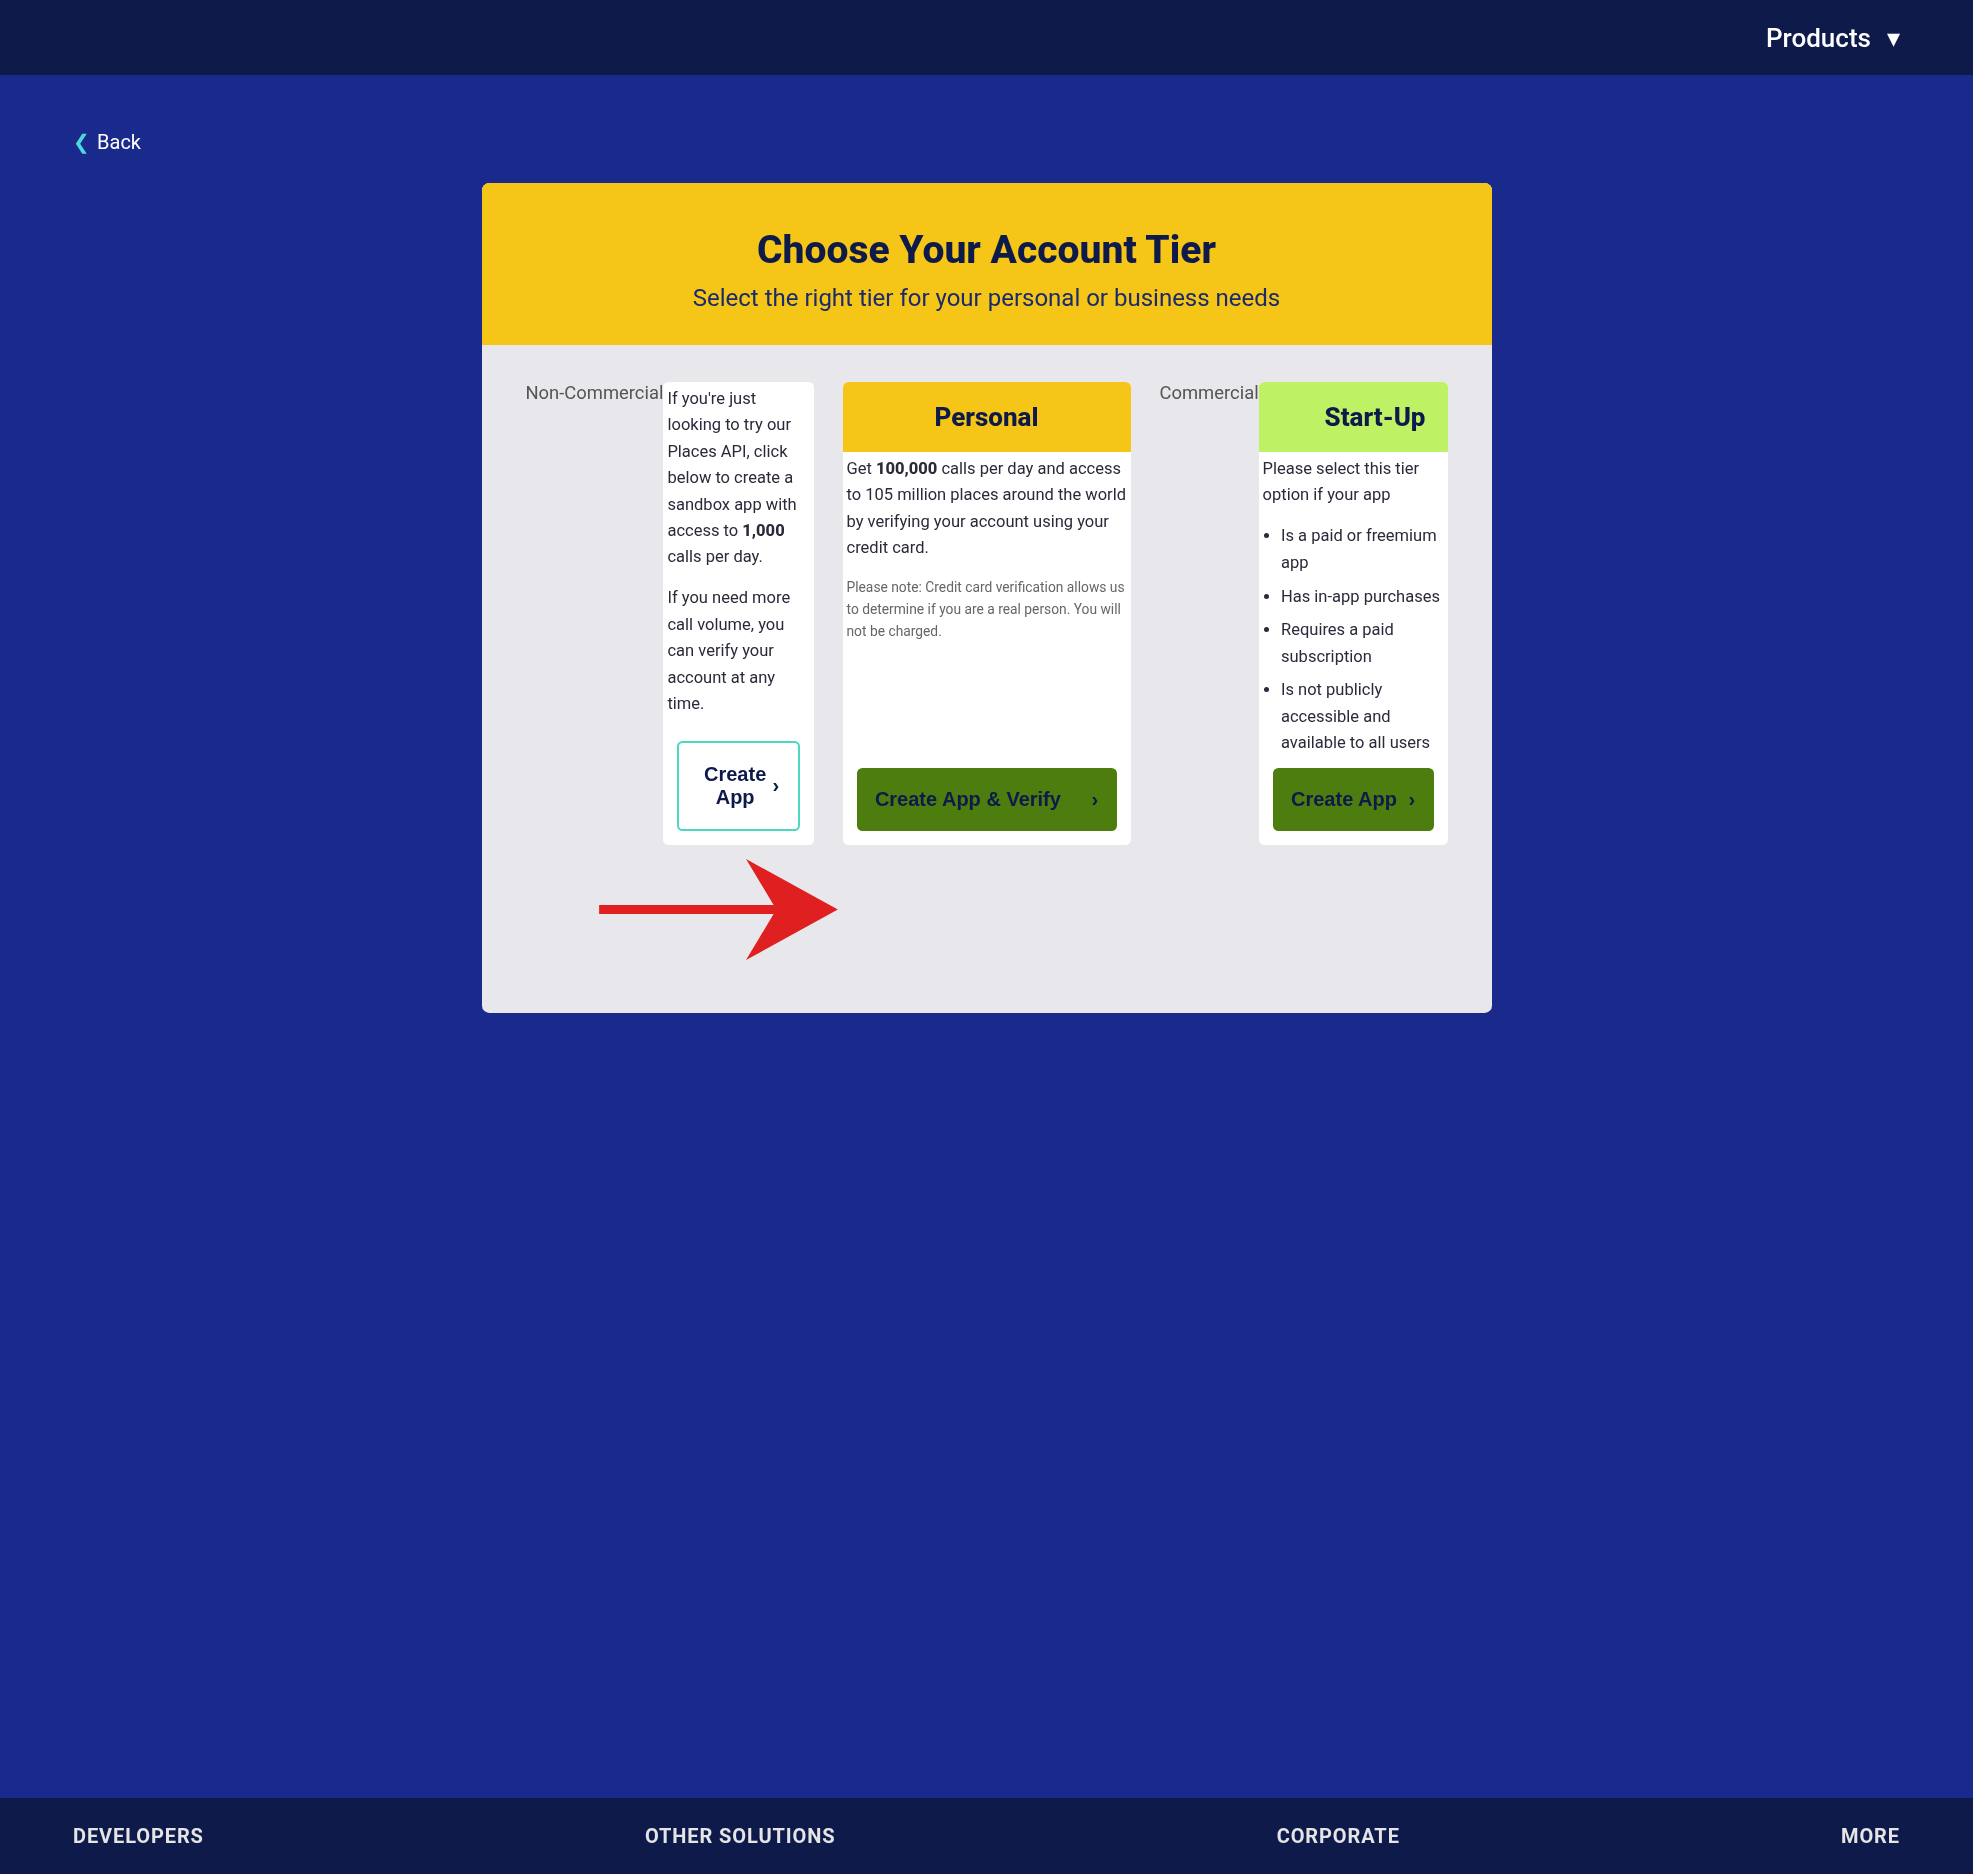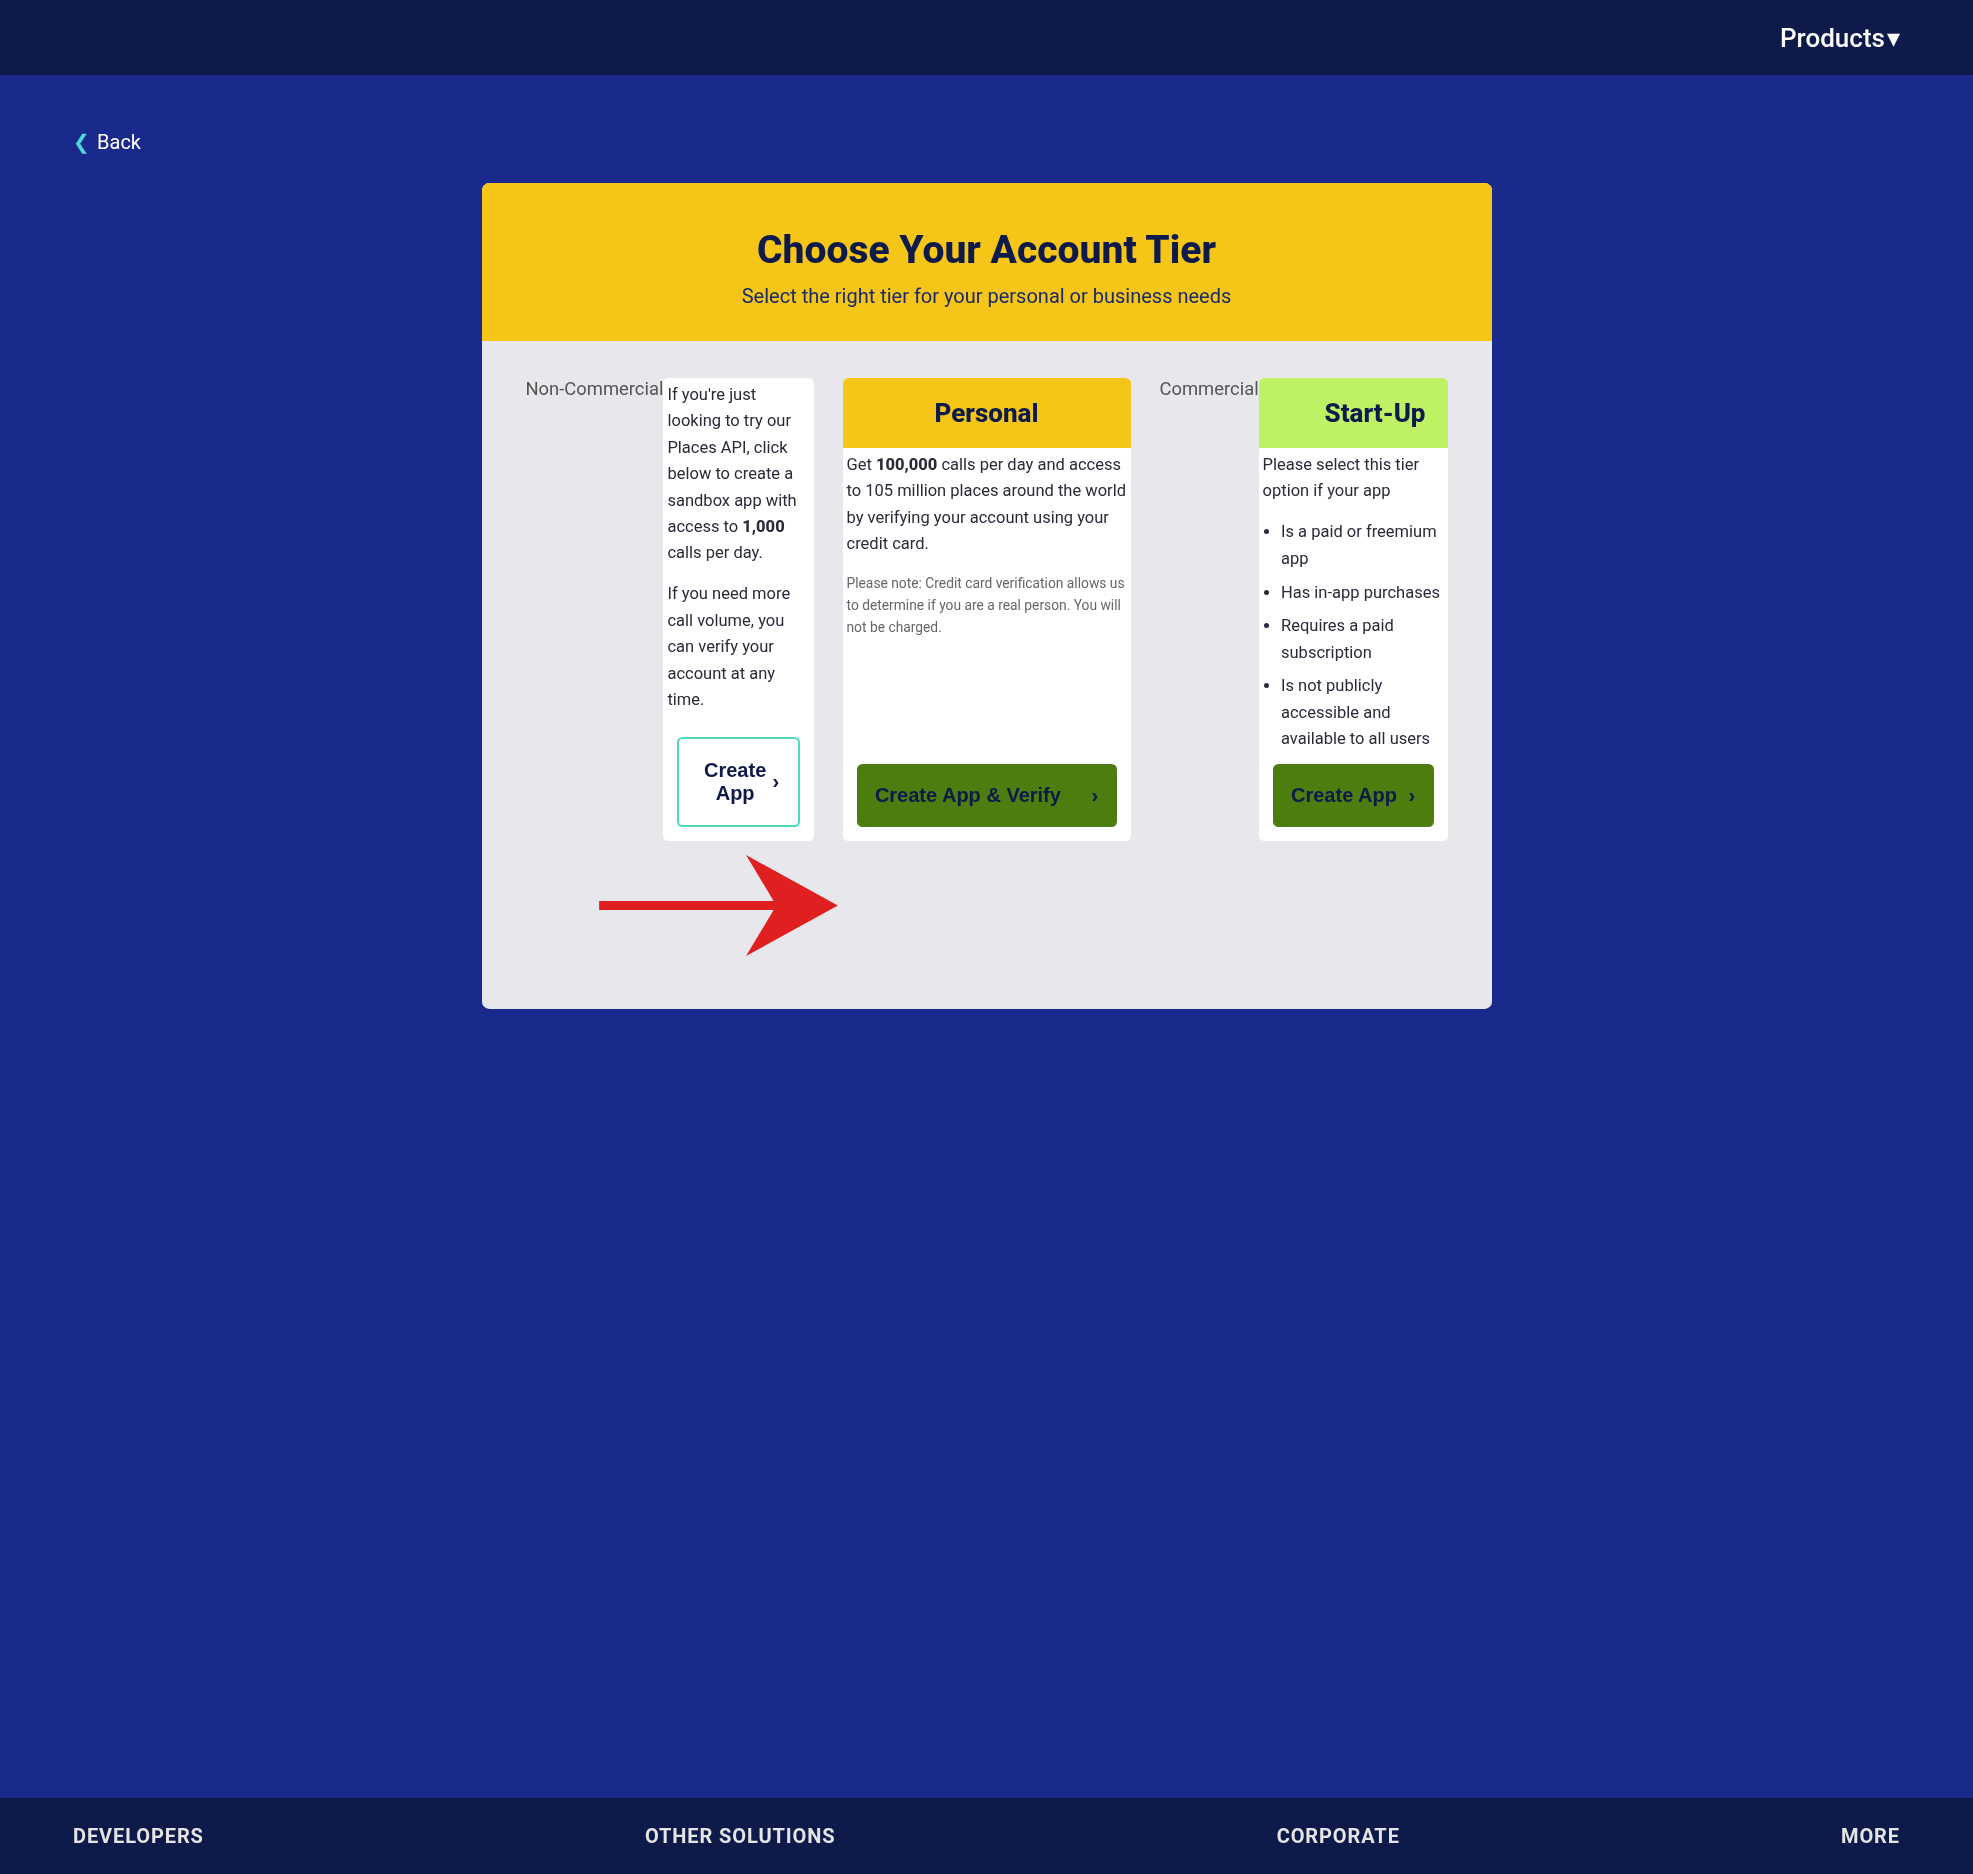--- a/index.html
+++ b/index.html
@@ -16,21 +16,21 @@
       background-color: #0d1a4a;
       height: 75px;
       display: flex;
       align-items: center;
       justify-content: flex-end;
       padding: 0 73px;
     }
     .products-nav {
       display: flex;
       align-items: center;
-      gap: 2px;
+      gap: 16px;
       cursor: pointer;
       color: white;
       font-size: 26px;
       font-weight: 500;
     }
 
     
     .main-content {
       flex: 1;
       padding: 55px 73px 73px;
@@ -69,21 +69,21 @@
       padding: 44px 37px 33px;
       text-align: center;
     }
     .card-title {
       font-size: 39px;
       font-weight: 800;
       color: #0d1a4a;
       margin-bottom: 11px;
     }
     .card-subtitle {
-      font-size: 20px;
+      font-size: 24px;
       color: #1a2a6c;
     }
 
     
     .card-body {
       padding: 37px 44px 44px;
     }
 
     
     .tiers-wrapper {

